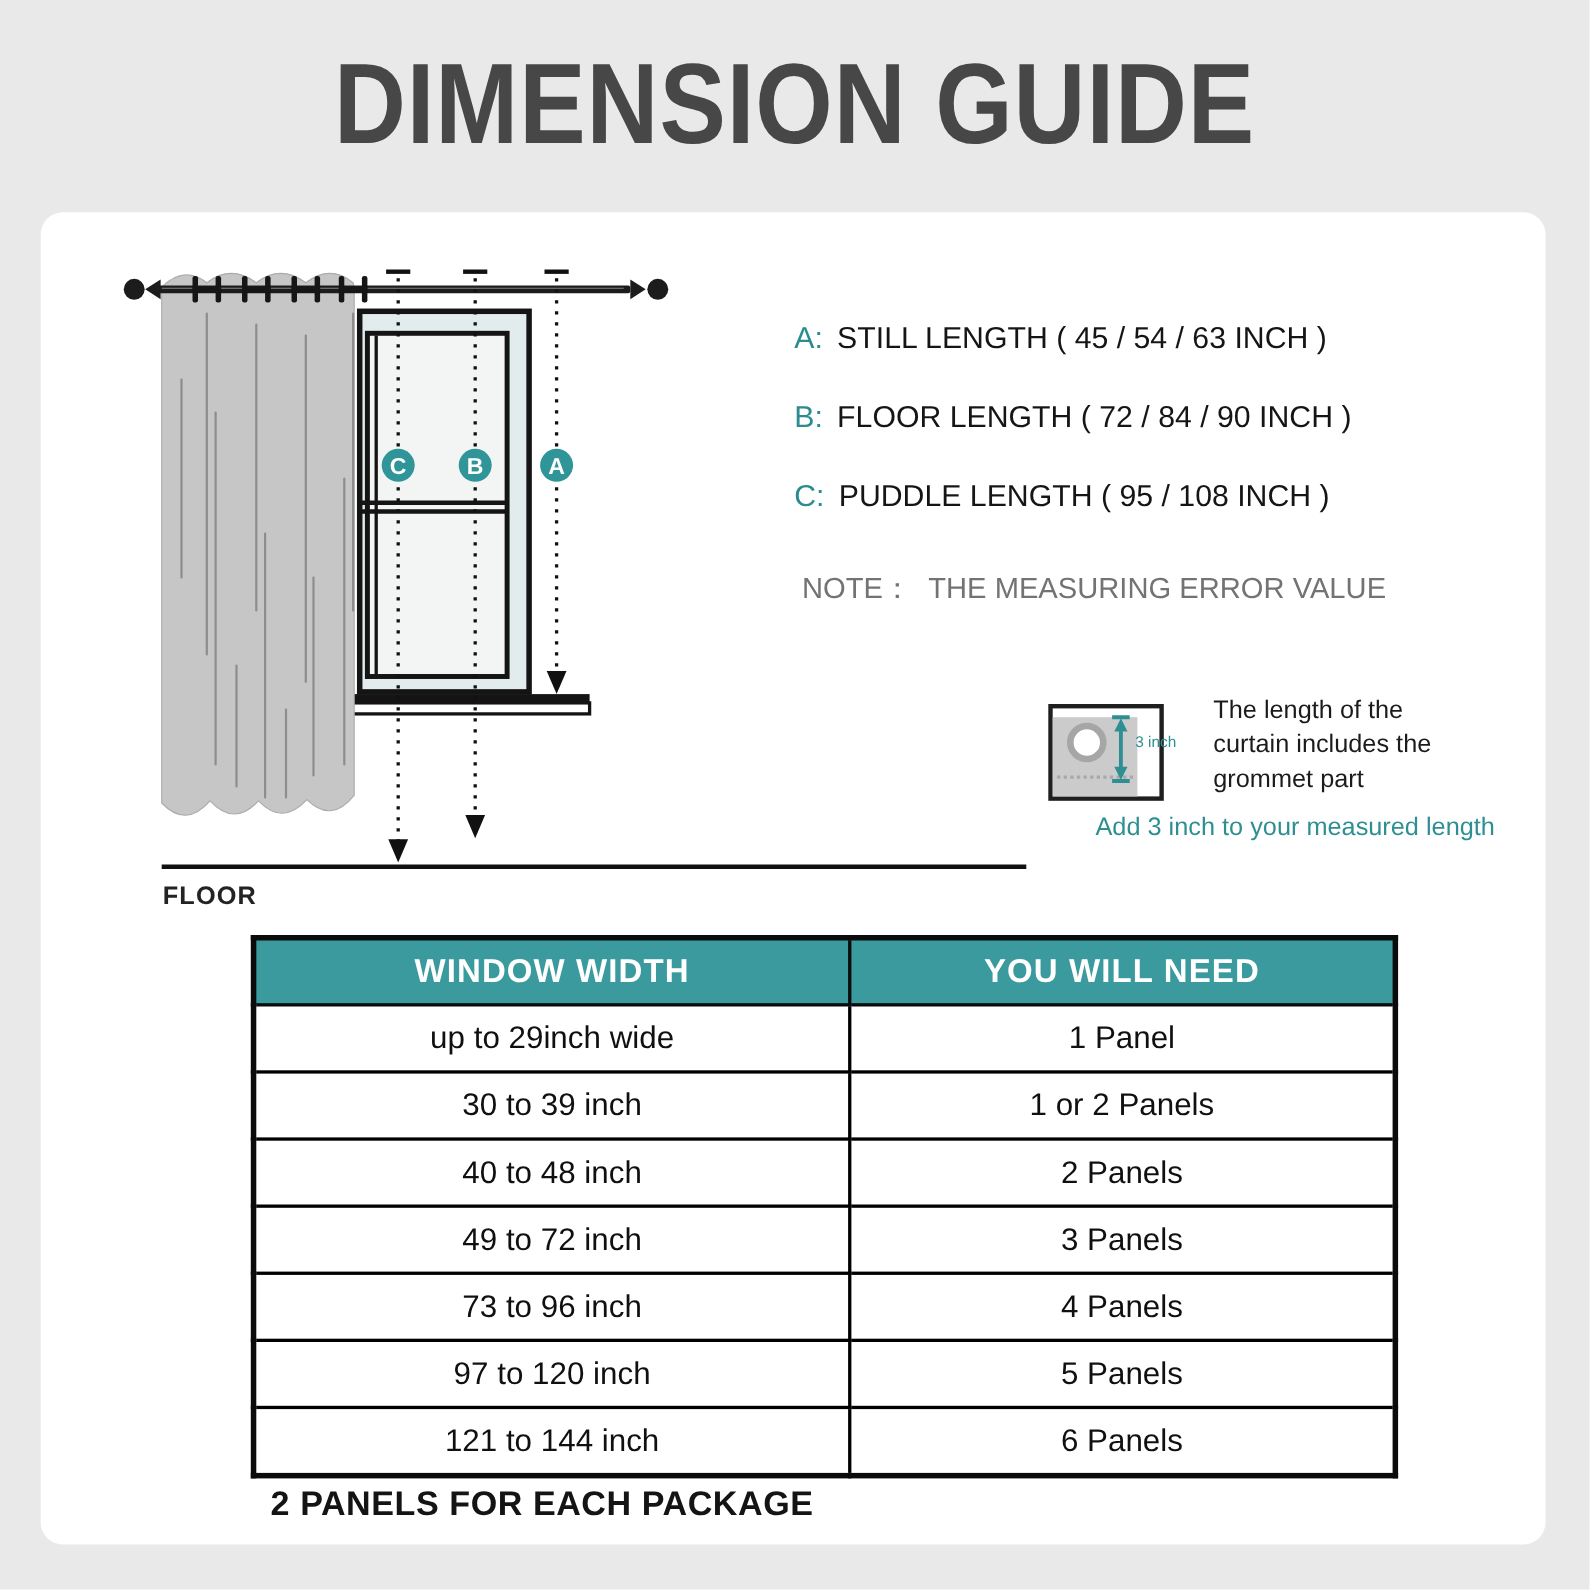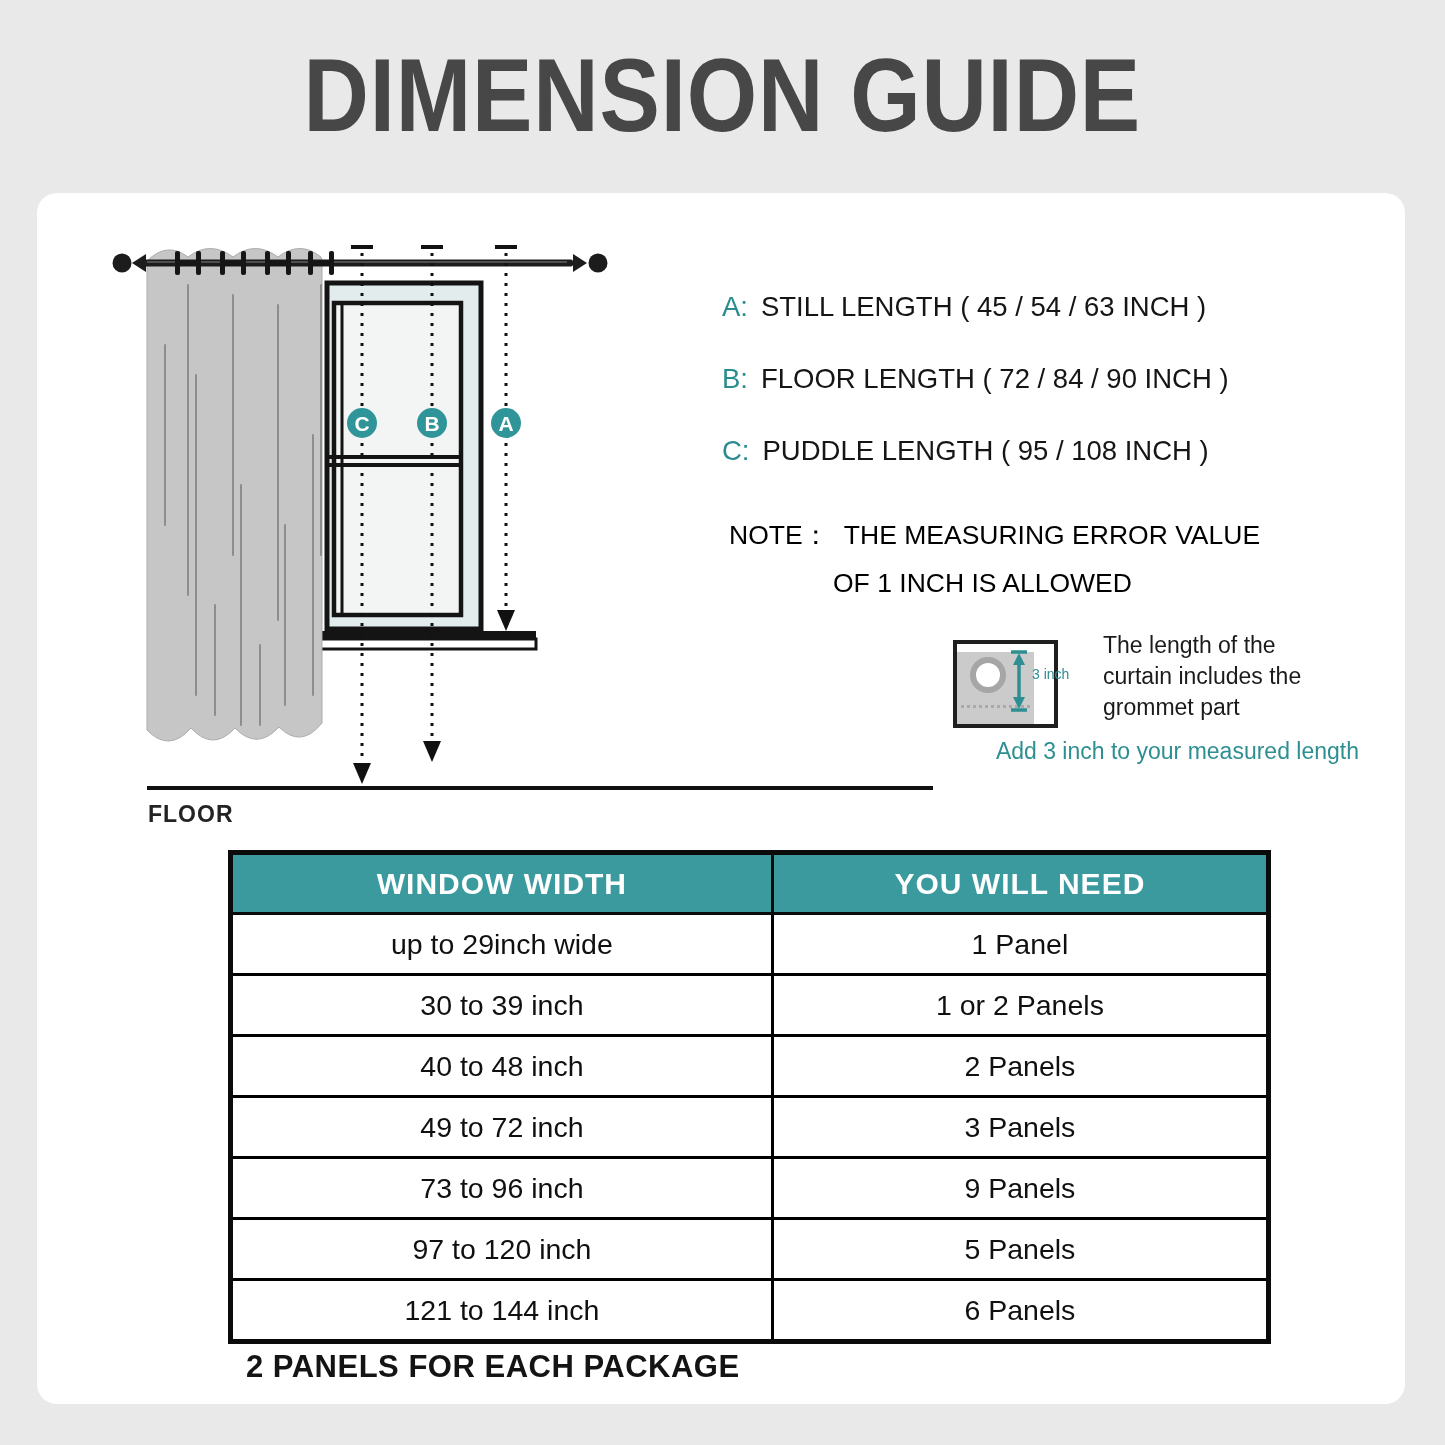--- a/index.html
+++ b/index.html
@@ -29,21 +29,21 @@
     position:absolute;left:37px;top:193px;width:1368px;height:1211px;
     background:#FFFFFF;border-radius:20px;
   }
   .abs{position:absolute;}
 
   
   .spec-row{font-size:27.5px;color:#151515;white-space:nowrap;font-weight:500;}
   .spec-key{color:#2A8C8F;margin-right:13px;}
 
   
-  .note{font-size:26.5px;line-height:48px;color:#000000;font-weight:500;white-space:nowrap;}
+  .note{font-size:26.5px;line-height:48px;color:#737373;font-weight:500;white-space:nowrap;}
   .note .l2{margin-left:104px;}
 
   
   .gbox{
     position:absolute;left:916px;top:447px;width:105px;height:88px;
     border:4px solid #1F1F1F;background:#FFFFFF;box-sizing:border-box;
     overflow:visible;
   }
   .gfabric{position:absolute;left:0;top:8px;right:20px;bottom:0;background:#CBCBCB;}
   .gdots{position:absolute;left:4px;right:4px;bottom:16px;border-top:3px dotted #A9A9A9;}
@@ -187,21 +187,20 @@
     </div>
     <div class="abs spec-row" style="left:685px;top:170px">
       <span class="spec-key">B:</span><span>FLOOR LENGTH ( 72 / 84 / 90 INCH )</span>
     </div>
     <div class="abs spec-row" style="left:685px;top:242px">
       <span class="spec-key">C:</span><span>PUDDLE LENGTH ( 95 / 108 INCH )</span>
     </div>
 
     <div class="abs note" style="left:692px;top:318px">
       <span>NOTE：</span>&nbsp;&nbsp;<span>THE MEASURING ERROR VALUE</span><br>
-      <span class="l2">OF 1 INCH IS ALLOWED</span>
     </div>
 
     <div class="gbox">
       <div class="gfabric">
         <div class="gdots"></div>
       </div>
       <div class="gring"></div>
       <svg class="garrow" width="22" height="64" viewBox="0 0 22 64">
         <line x1="3" y1="3" x2="19" y2="3" stroke="#2E8F92" stroke-width="3.5"></line>
         <line x1="3" y1="61" x2="19" y2="61" stroke="#2E8F92" stroke-width="3.5"></line>
@@ -237,21 +236,21 @@
         <tr>
             <td>40 to 48 inch</td>
             <td>2 Panels</td>
           </tr>
         <tr>
             <td>49 to 72 inch</td>
             <td>3 Panels</td>
           </tr>
         <tr>
             <td>73 to 96 inch</td>
-            <td>9 Panels</td>
+            <td>4 Panels</td>
           </tr>
         <tr>
             <td>97 to 120 inch</td>
             <td>5 Panels</td>
           </tr>
         <tr>
             <td>121 to 144 inch</td>
             <td>6 Panels</td>
           </tr>
       </tbody>

